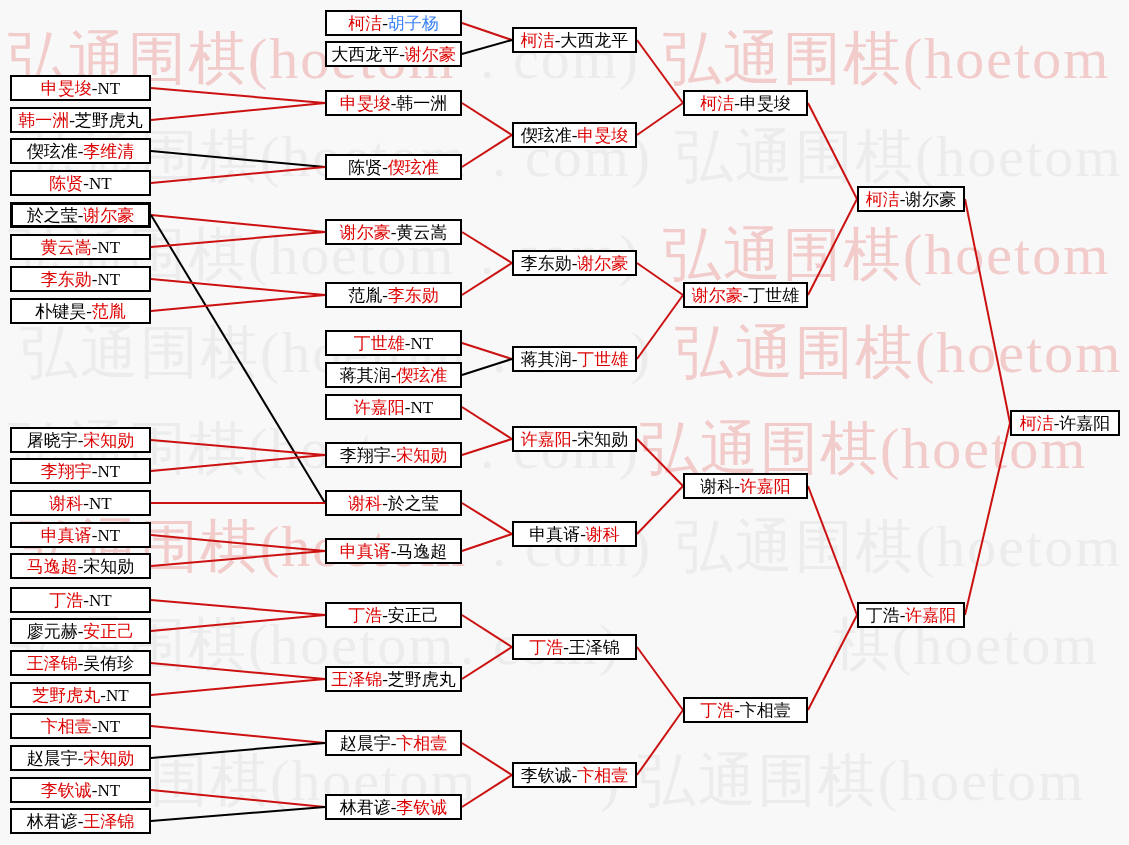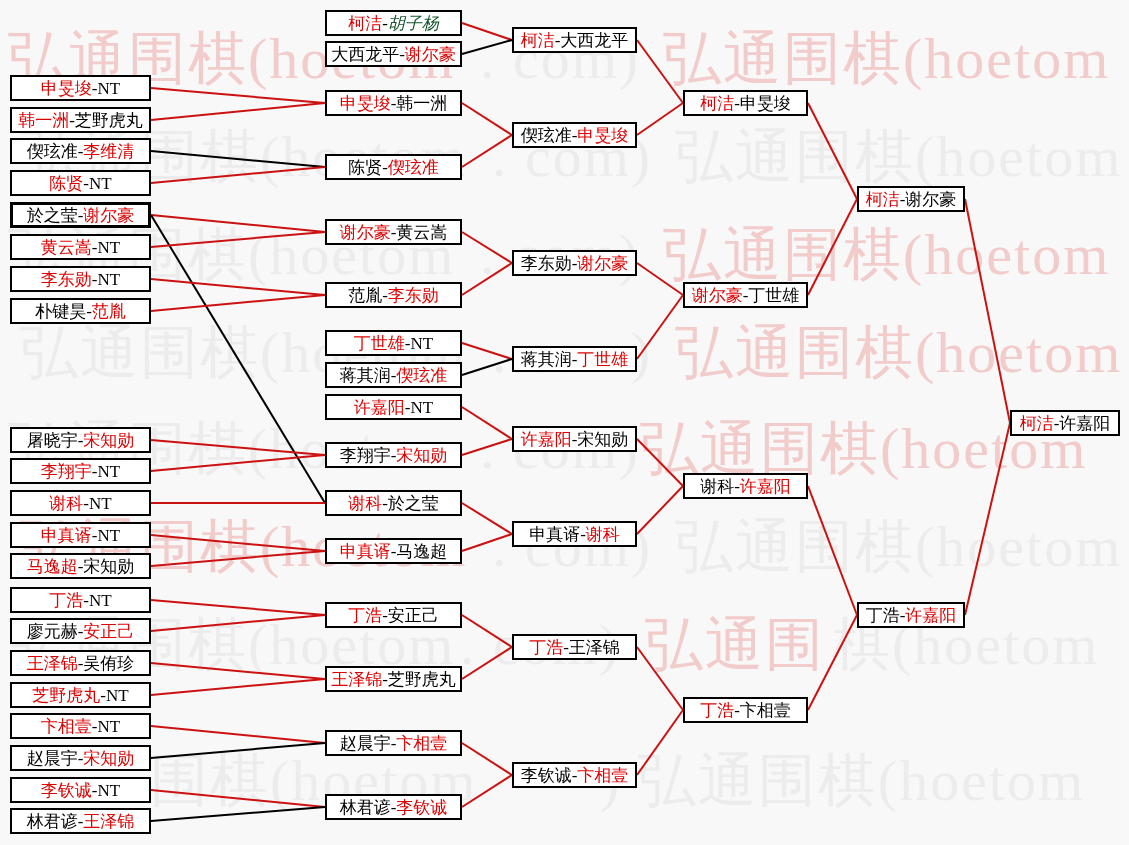--- a/index.html
+++ b/index.html
@@ -40,21 +40,20 @@
     <div class="wm-seg" style="left: 492px; top: 324px; color: rgb(236, 236, 236);">. com)</div>
     <div class="wm-seg" style="left: 675px; top: 324px; color: rgb(242, 203, 203);">弘通围棋(hoetom</div>
     <div class="wm-seg" style="left: 8px; top: 420px; color: rgb(236, 236, 236);">弘通围棋(hoetom</div>
     <div class="wm-seg" style="left: 480px; top: 420px; color: rgb(236, 236, 236);">. com)</div>
     <div class="wm-seg" style="left: 640px; top: 420px; color: rgb(242, 203, 203);">弘通围棋(hoetom</div>
     <div class="wm-seg" style="left: 20px; top: 518px; color: rgb(242, 203, 203);">弘通围棋(hoetom</div>
     <div class="wm-seg" style="left: 492px; top: 518px; color: rgb(236, 236, 236);">. com)</div>
     <div class="wm-seg" style="left: 675px; top: 518px; color: rgb(236, 236, 236);">弘通围棋(hoetom</div>
     <div class="wm-seg" style="left: 8px; top: 616px; color: rgb(236, 236, 236);">弘通围棋(hoetom</div>
     <div class="wm-seg" style="left: 460px; top: 616px; color: rgb(236, 236, 236);">. com)</div>
-    <div class="wm-seg" style="left: 645px; top: 616px; color: rgb(242, 203, 203);">弘通围</div>
     <div class="wm-seg" style="left: 832px; top: 616px; color: rgb(236, 236, 236);">棋(hoetom</div>
     <div class="wm-seg" style="left: 150px; top: 752px; color: rgb(236, 236, 236);">围棋(hoetom</div>
     <div class="wm-seg" style="left: 600px; top: 752px; color: rgb(236, 236, 236);">) 弘通围棋(hoetom</div>
   </div>
 <svg id="edge-layer" width="1129" height="845">
     <line x1="151" y1="88" x2="325" y2="103" stroke="#cc1111" stroke-width="2"></line>
     <line x1="151" y1="120" x2="325" y2="103" stroke="#cc1111" stroke-width="2"></line>
     <line x1="151" y1="151" x2="325" y2="167" stroke="#000000" stroke-width="2"></line>
     <line x1="151" y1="183" x2="325" y2="167" stroke="#cc1111" stroke-width="2"></line>
     <line x1="151" y1="215" x2="325" y2="232" stroke="#cc1111" stroke-width="2"></line>
@@ -208,21 +207,21 @@
       <span style="color: rgb(0, 0, 0);">NT</span>
     </div>
     <div class="match" style="left: 10px; top: 808px; width: 141px; height: 26px; background: rgb(255, 255, 255); border-color: rgb(0, 0, 0);">
       <span style="color: rgb(0, 0, 0);">林君谚</span>
       <span style="color: rgb(0, 0, 0);">-</span>
       <span style="color: rgb(221, 0, 0);">王泽锦</span>
     </div>
     <div class="match" style="left: 325px; top: 10px; width: 137px; height: 26px; background: rgb(255, 255, 255); border-color: rgb(0, 0, 0);">
       <span style="color: rgb(221, 0, 0);">柯洁</span>
       <span style="color: rgb(0, 0, 0);">-</span>
-      <span style="color: #14532d; font-style: italic;">胡子杨</span>
+      <span style="color: #3b82f6;">胡子杨</span>
     </div>
     <div class="match" style="left: 325px; top: 41px; width: 137px; height: 26px; background: rgb(255, 255, 255); border-color: rgb(0, 0, 0);">
       <span style="color: rgb(0, 0, 0);">大西龙平</span>
       <span style="color: rgb(0, 0, 0);">-</span>
       <span style="color: rgb(221, 0, 0);">谢尔豪</span>
     </div>
     <div class="match" style="left: 325px; top: 90px; width: 137px; height: 26px; background: rgb(255, 255, 255); border-color: rgb(0, 0, 0);">
       <span style="color: rgb(221, 0, 0);">申旻埈</span>
       <span style="color: rgb(0, 0, 0);">-</span>
       <span style="color: rgb(0, 0, 0);">韩一洲</span>

